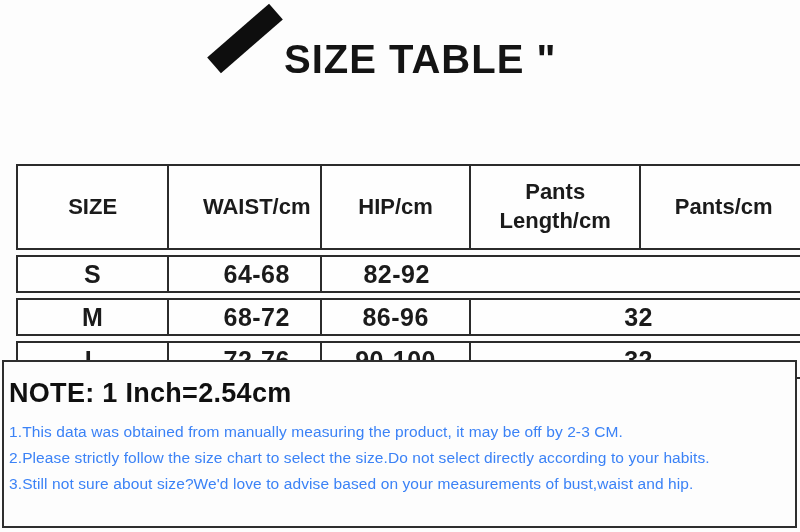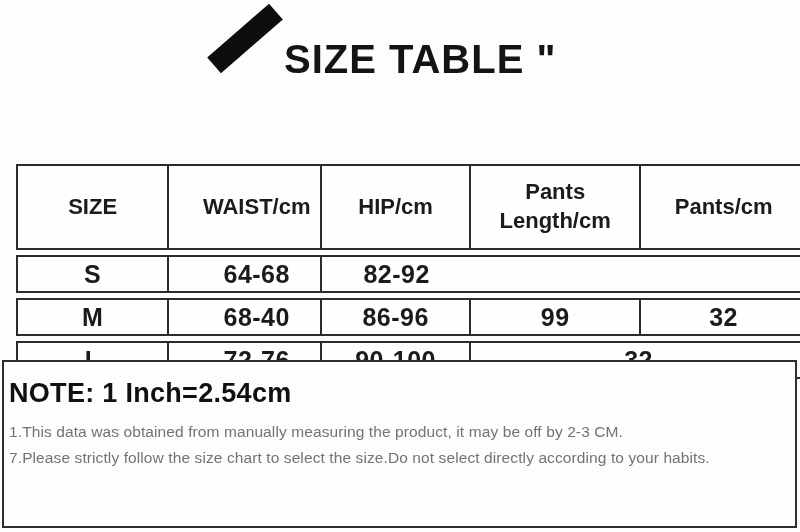--- a/index.html
+++ b/index.html
@@ -104,21 +104,21 @@
     font-size: 27px;
     font-weight: bold;
     color: #101010;
     letter-spacing: 0.3px;
   }
   .note-line {
     margin: 0 0 9px 0;
     font-size: 15.5px;
     line-height: 17px;
     font-weight: normal;
-    color: #737373;
+    color: #3b82f6;
     letter-spacing: 0.1px;
     white-space: nowrap;
   }
 </style>
 </head>
 <body>
 
 <div class="stage">
 
   <div class="title-section">
@@ -138,34 +138,34 @@
     </div>
 
     <div class="trow tdata">
       <div class="cell c0">S</div>
       <div class="cell c1">64-68</div>
       <div class="cell c2">82-92</div>
     </div>
 
     <div class="trow tdata">
       <div class="cell c0">M</div>
-      <div class="cell c1">68-40</div>
+      <div class="cell c1">68-72</div>
       <div class="cell c2">86-96</div>
-      <div class="cell c3">99</div>
       <div class="cell c4">32</div>
     </div>
 
     <div class="trow tdata">
       <div class="cell c0">L</div>
       <div class="cell c1">72-76</div>
       <div class="cell c2">90-100</div>
       <div class="cell c4">32</div>
     </div>
 
   </div>
 
   <div class="notes-box">
     <h2 class="note-heading">NOTE: 1 Inch=2.54cm</h2>
     <p class="note-line">1.This data was obtained from manually measuring the product, it may be off by 2-3 CM.</p>
-    <p class="note-line">7.Please strictly follow the size chart to select the size.Do not select directly according to your habits.</p>
+    <p class="note-line">2.Please strictly follow the size chart to select the size.Do not select directly according to your habits.</p>
+    <p class="note-line">3.Still not sure about size?We'd love to advise based on your measurements of bust,waist and hip.</p>
   </div>
 
 </div>
 
 </body></html>

